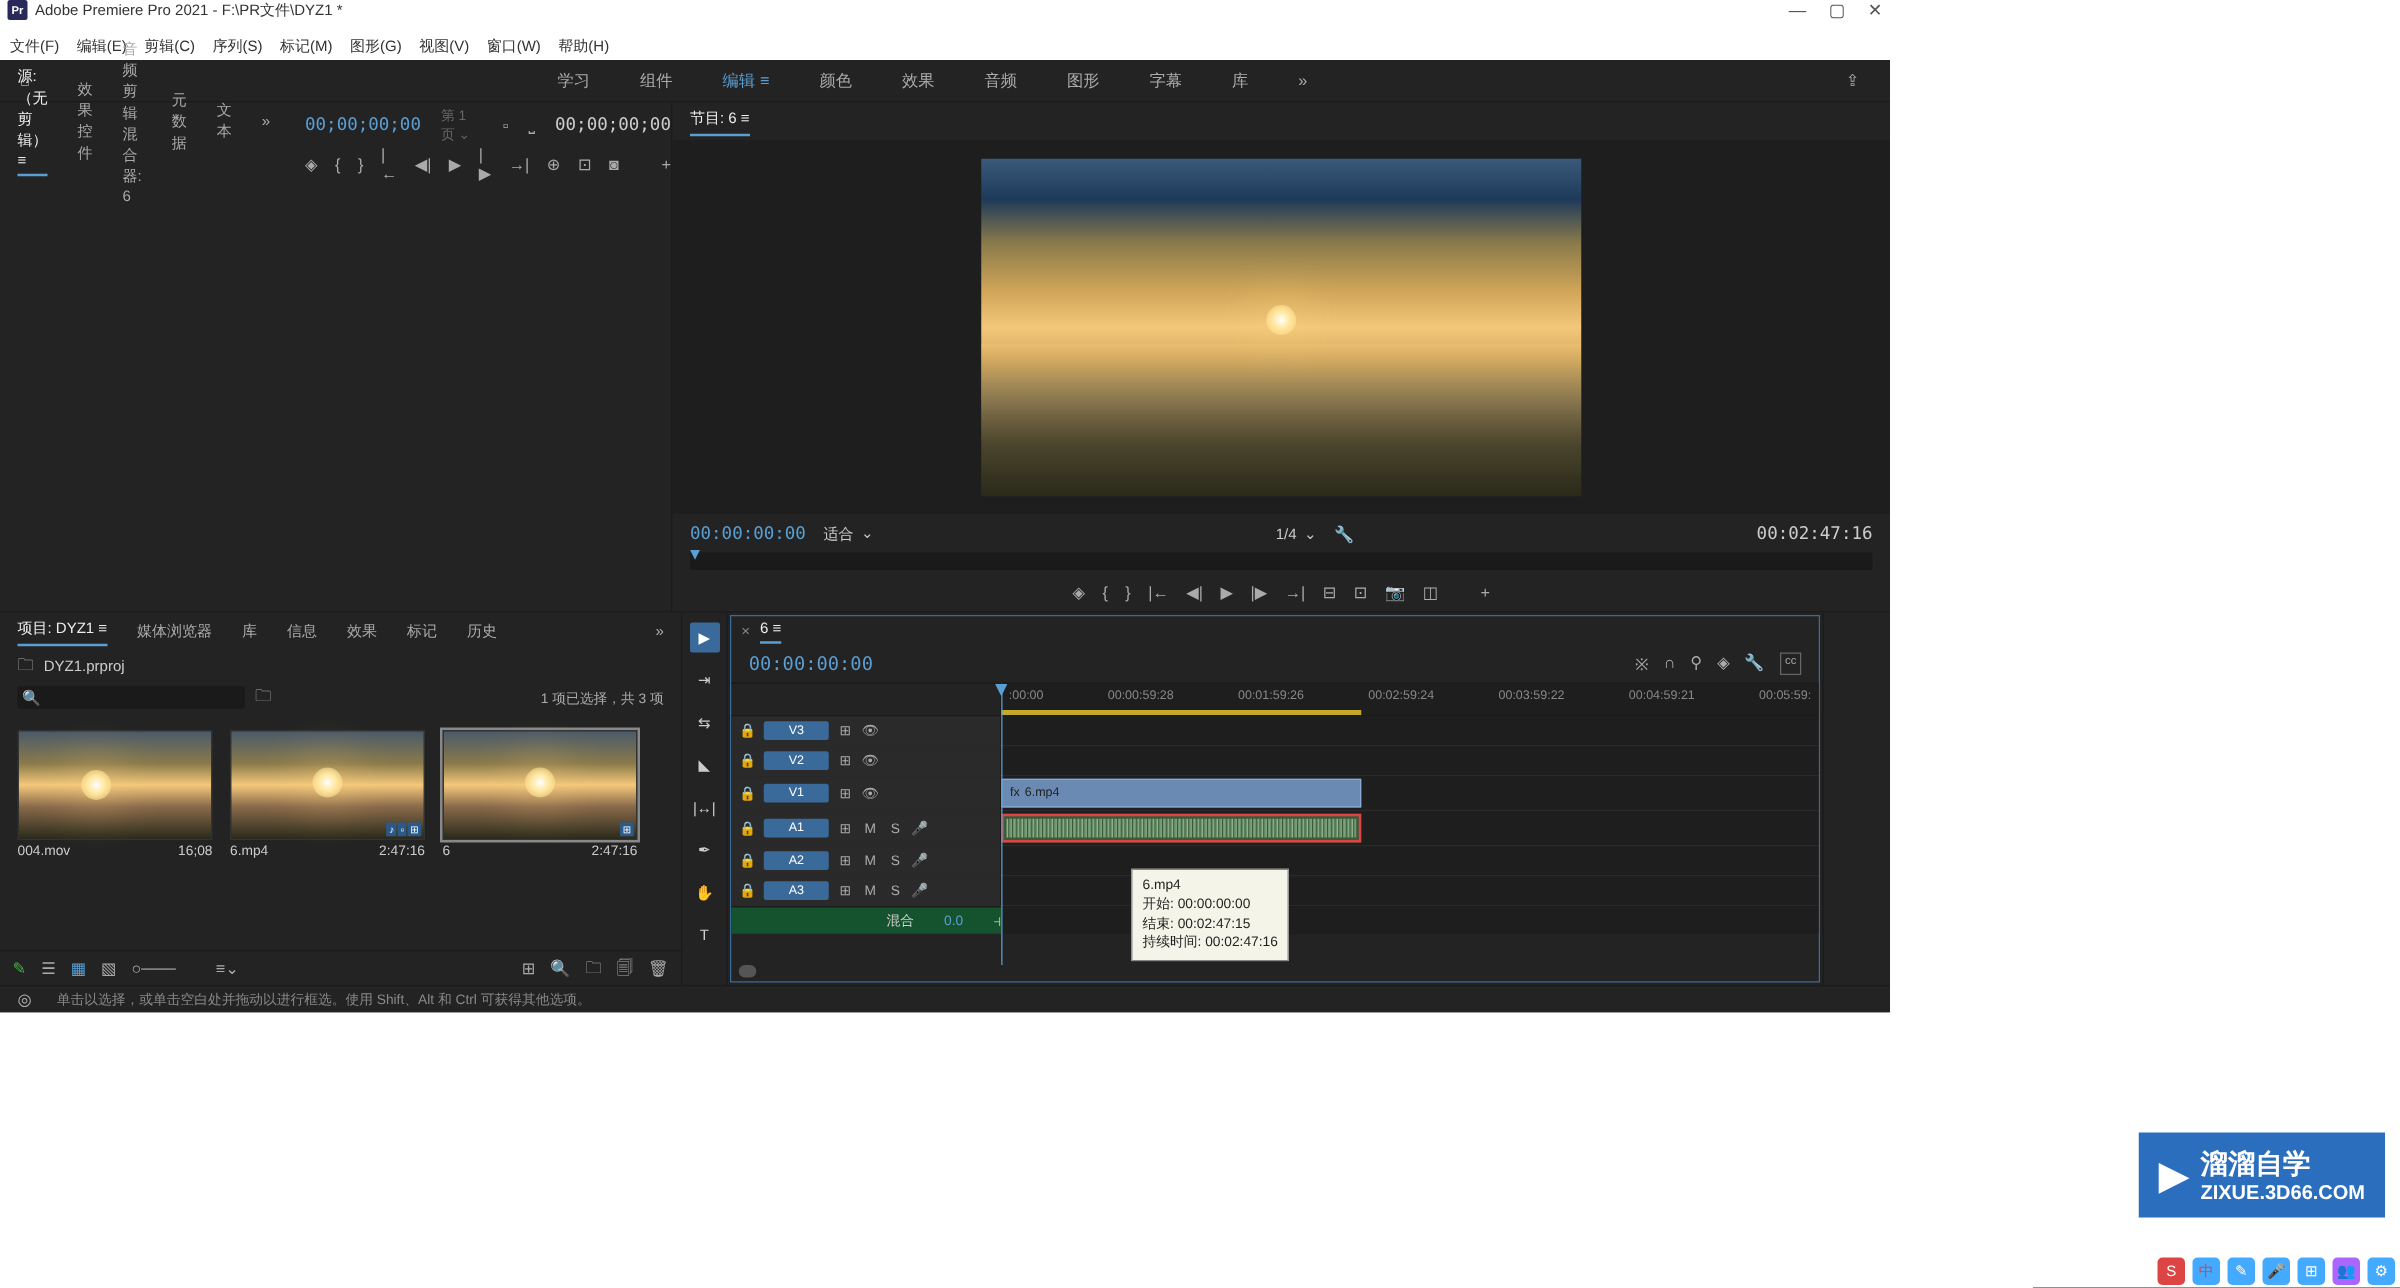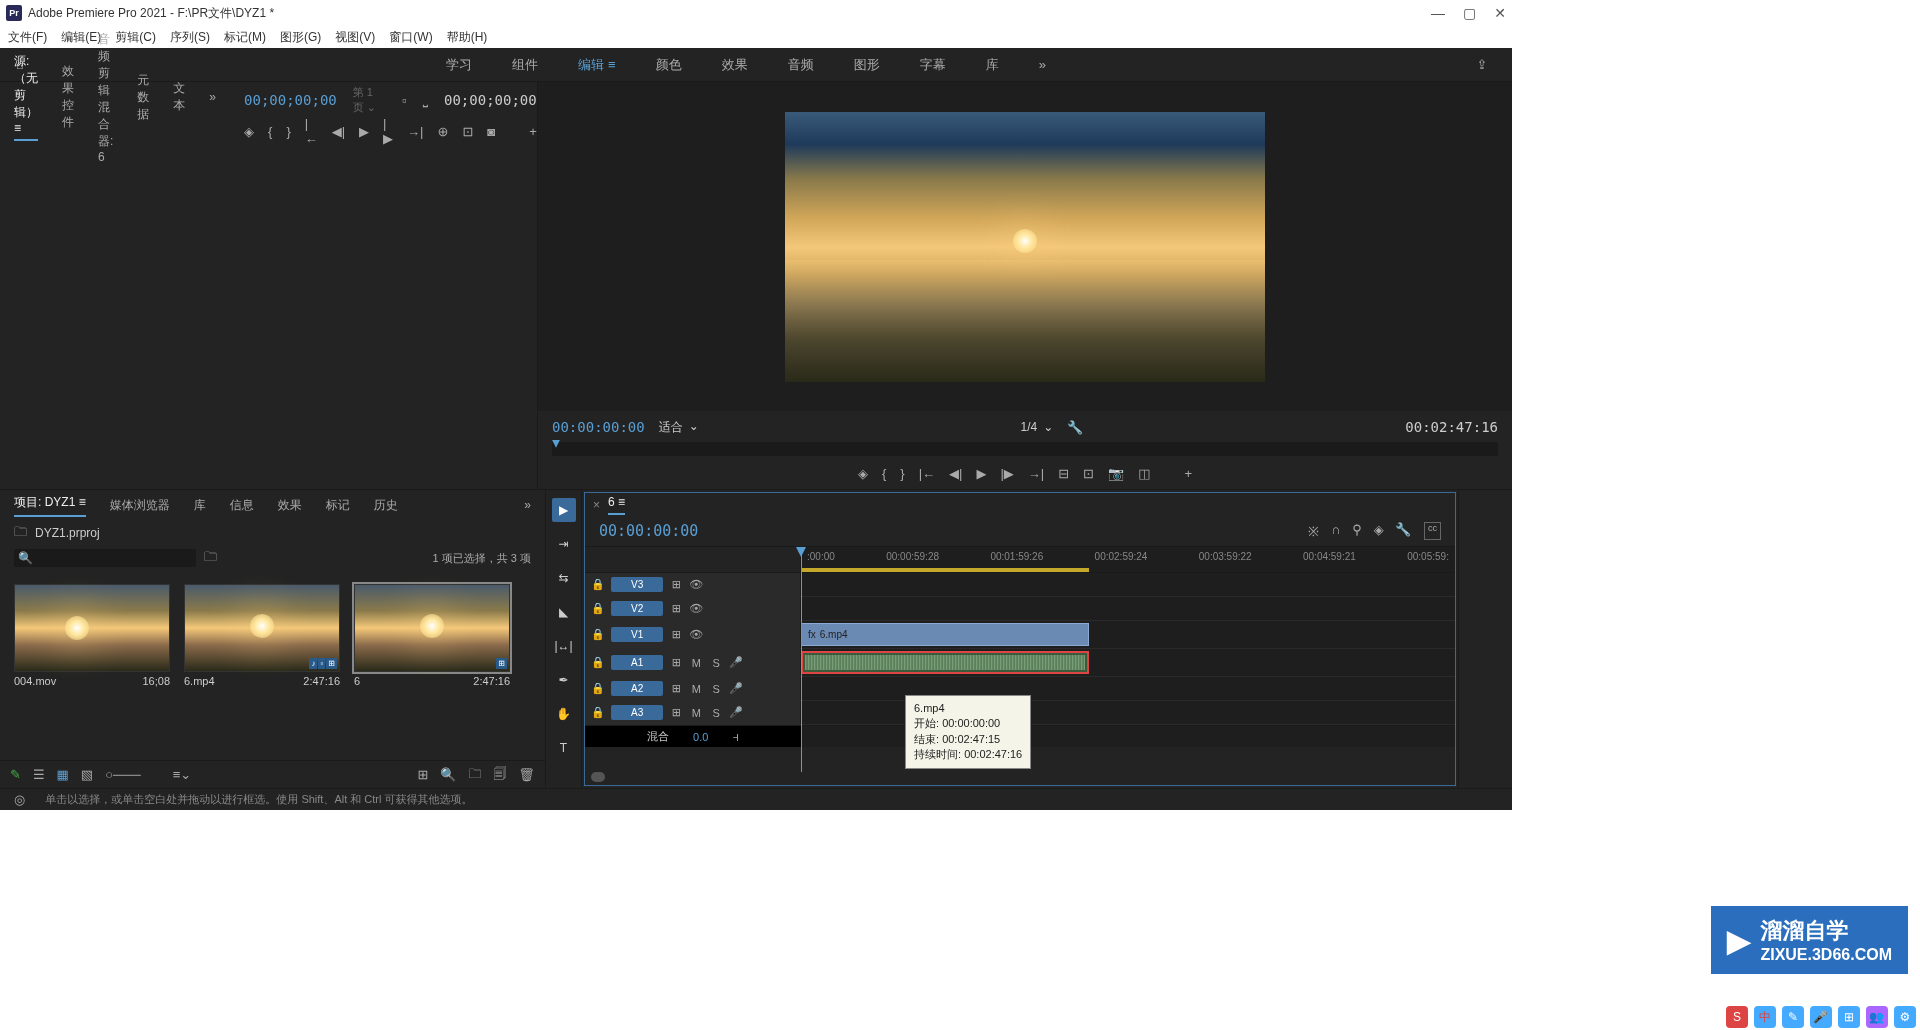--- a/index.html
+++ b/index.html
@@ -1,17 +1,17 @@
 <!DOCTYPE html>
 <html><head>
   <meta charset="utf-8">
   <style>
     *{margin:0;padding:0;box-sizing:border-box;font-family:"Microsoft YaHei",sans-serif}
     body{background:#fff;width:1512px;height:810px;overflow:hidden;font-size:12px;color:#ccc}
-    .titlebar{background:#fff;height:26px;display:flex;align-items:center;padding:0 6px;color:#333}
+    .titlebar{background:#fff;height:26px;display:flex;padding:0 6px;color:#333}
     .titlebar-icon{width:16px;height:16px;background:#2a2a5a;border-radius:2px;display:flex;align-items:center;justify-content:center;color:#fff;font-size:9px;font-weight:bold;margin-right:6px}
     .titlebar-title{flex:1;font-size:12px}
     .titlebar-btns{display:flex;gap:18px;font-size:14px;color:#555}
     .menubar{background:#fff;height:22px;display:flex;align-items:center;padding:0 8px;gap:14px;color:#333;font-size:12px}
     .app{background:#232323;height:762px;display:flex;flex-direction:column}
     .topbar{height:34px;background:#232323;display:flex;align-items:center;border-bottom:1px solid #1a1a1a}
     .home-btn{width:40px;display:flex;justify-content:center}
     .workspace-tabs{flex:1;display:flex;justify-content:center;gap:40px;font-size:13px}
     .ws-tab{color:#aaa;cursor:pointer;display:flex;align-items:center;gap:4px}
     .ws-tab.active{color:#5a9fd4}
@@ -76,21 +76,21 @@
     .track.tall{height:28px}
     .track-head{width:216px;background:#2a2a2a;display:flex;align-items:center;gap:6px;padding:0 6px;border-right:1px solid #1a1a1a;font-size:11px}
     .track-head .tn{background:#3a6a9a;color:#fff;padding:2px 20px;border-radius:2px;font-size:10px}
     .track-head .ti{width:14px;text-align:center;color:#aaa;cursor:pointer}
     .track-body{flex:1;background:#1e1e1e;position:relative}
     .vclip{position:absolute;left:0;width:44%;top:2px;bottom:2px;background:#6a8ab4;border:1px solid #8aaad4;display:flex;align-items:center;padding:0 6px;font-size:10px;color:#222;gap:4px}
     .aclip{position:absolute;left:0;width:44%;top:2px;bottom:2px;background:#3a5a3a;border:2px solid #d44;overflow:hidden}
     .wave{position:absolute;inset:2px;background:repeating-linear-gradient(90deg,#6a9a6a 0px,#a4c4a4 1px,#3a5a3a 2px,#8aba8a 3px);opacity:0.8}
     .tooltip{position:absolute;left:320px;top:122px;background:#f4f4e8;color:#222;padding:5px 8px;font-size:11px;z-index:10;border:1px solid #888;line-height:1.4}
     .mix-row{display:flex;height:22px;border-top:1px solid #1a1a1a}
-    .mix-head{width:216px;background:#000000;display:flex;align-items:center;justify-content:center;gap:24px;font-size:11px}
+    .mix-head{width:216px;background:#14532d;display:flex;align-items:center;justify-content:flex-end;gap:24px;font-size:11px}
     .mix-val{color:#5a9fd4}
     .tl-scroll{height:16px;display:flex;align-items:center;padding:0 6px}
     .scroll-thumb{width:14px;height:10px;background:#555;border-radius:5px}
     .meter-panel{width:54px;background:#232323;border-left:1px solid #1a1a1a;position:relative}
     .watermark{position:absolute;right:12px;bottom:56px;background:#2a6ebd;color:#fff;padding:10px 16px;font-size:22px;font-weight:bold;display:flex;align-items:center;gap:10px;z-index:20}
     .statusbar{height:22px;background:#232323;display:flex;align-items:center;padding:0 14px;color:#888;font-size:11px;gap:20px;border-top:1px solid #1a1a1a}
     .taskbar-icons{position:absolute;right:4px;bottom:2px;display:flex;gap:6px;z-index:30}
     .tb-icon{width:22px;height:22px;border-radius:4px;display:flex;align-items:center;justify-content:center;font-size:12px;color:#fff}
     .ico{color:#aaa;font-size:13px;cursor:pointer}
   </style>
@@ -176,20 +176,23 @@
           <span class="ico">→|</span>
           <span class="ico">⊕</span>
           <span class="ico">⊡</span>
           <span class="ico">◙</span>
           <span class="ico" style="margin-left:20px">+</span>
         </div>
       </div>
     </div>
 
     <div class="program-panel">
+      <div class="prog-tabs">
+        <span class="ptab active"><span>节目: 6</span> ≡</span>
+      </div>
       <div class="prog-body">
         <div class="preview">
           <div class="sun"></div>
             <div class="reflection"></div>
         </div>
       </div>
       <div class="prog-controls">
         <div class="prog-tc-row">
           <span class="tc">00:00:00:00</span>
           <span class="fit-select"><span>适合</span> ⌄</span>

